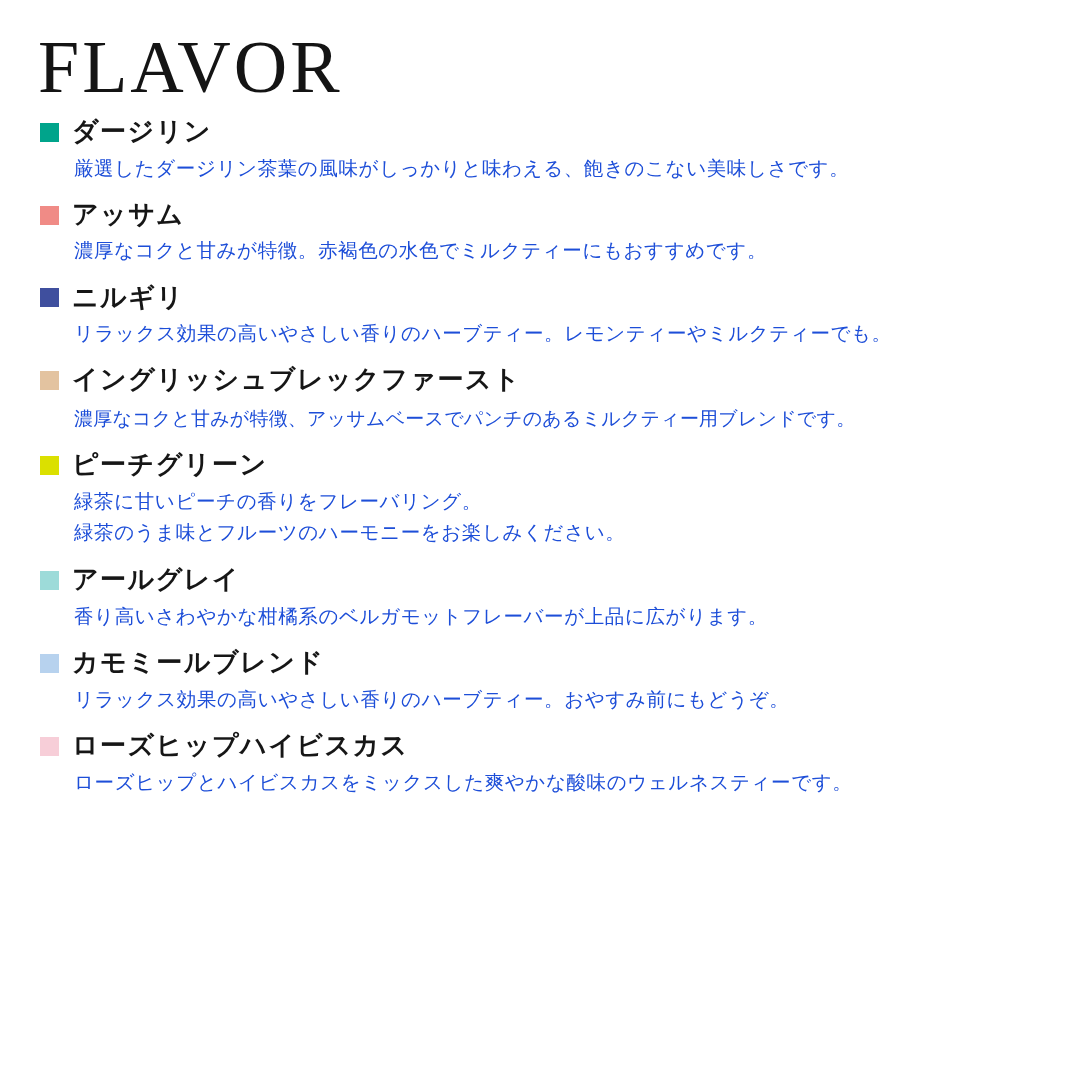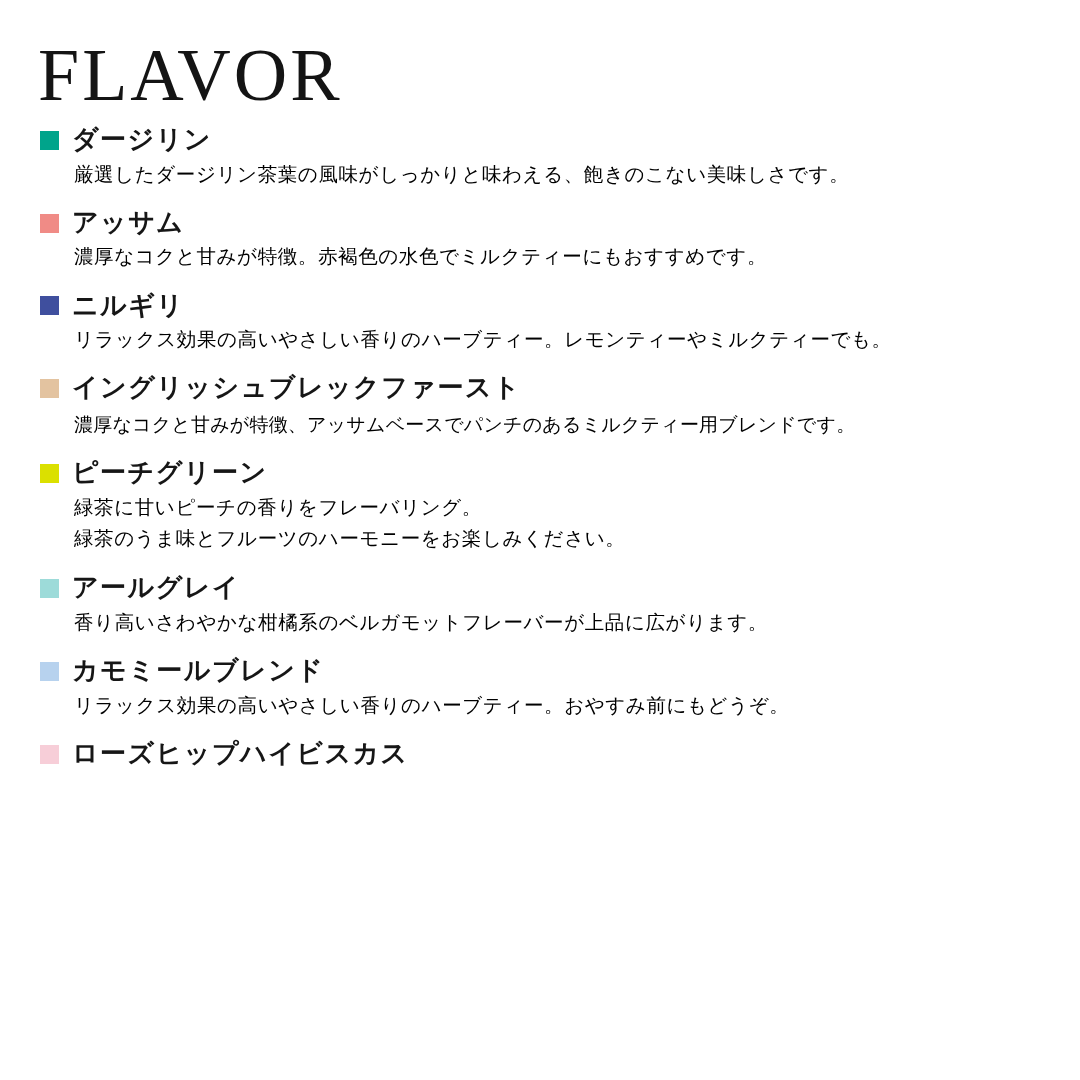--- a/index.html
+++ b/index.html
@@ -12,21 +12,21 @@
     background: #ffffff;
     font-family: "Liberation Serif", "DejaVu Serif", serif;
     color: #1a1a1a;
     overflow: hidden;
   }
   .page {
     position: relative;
     width: 1080px;
     height: 1080px;
     box-sizing: border-box;
-    padding: 28px 30px 20px 34px;
+    padding: 20px 30px 20px 34px;
   }
   .page-title {
     font-family: "Liberation Serif", "DejaVu Serif", serif;
     font-size: 74px;
     letter-spacing: 3px;
     font-weight: 400;
     line-height: 1.0;
     margin: 10px 0 14px 4px;
     color: #141414;
   }
@@ -53,25 +53,25 @@
   .flavor-name {
     font-family: "Liberation Serif", "DejaVu Serif", serif;
     font-size: 26px;
     letter-spacing: 1.5px;
     font-weight: 700;
     color: #161616;
     line-height: 1.1;
   }
   .flavor-desc {
     margin: 6px 0 0 34px;
-    font-family: Liberation Mono, monospace;
+    font-family: Liberation Sans, sans-serif;
     font-size: 19.5px;
     letter-spacing: 0.6px;
     line-height: 1.55;
-    color: #000000;
+    color: #1d4ed8;
     white-space: pre-line;
   }
   .flavor-item.wide .flavor-desc {
     font-size: 19px;
     letter-spacing: 0.2px;
     margin-top: 9px;
   }
   .flavor-item.tall .flavor-desc {
     line-height: 1.6;
   }
@@ -140,16 +140,17 @@
         <span class="flavor-name">カモミールブレンド</span>
       </div>
       <p class="flavor-desc">リラックス効果の高いやさしい香りのハーブティー。おやすみ前にもどうぞ。</p>
     </li>
 
     <li class="flavor-item">
       <div class="flavor-head">
         <span class="swatch" style="background:#f7ced8"></span>
         <span class="flavor-name">ローズヒップハイビスカス</span>
       </div>
+      <p class="flavor-desc">ローズヒップとハイビスカスをミックスした爽やかな酸味のウェルネスティーです。</p>
     </li>
 
   </ul>
 </div>
 
 </body></html>

